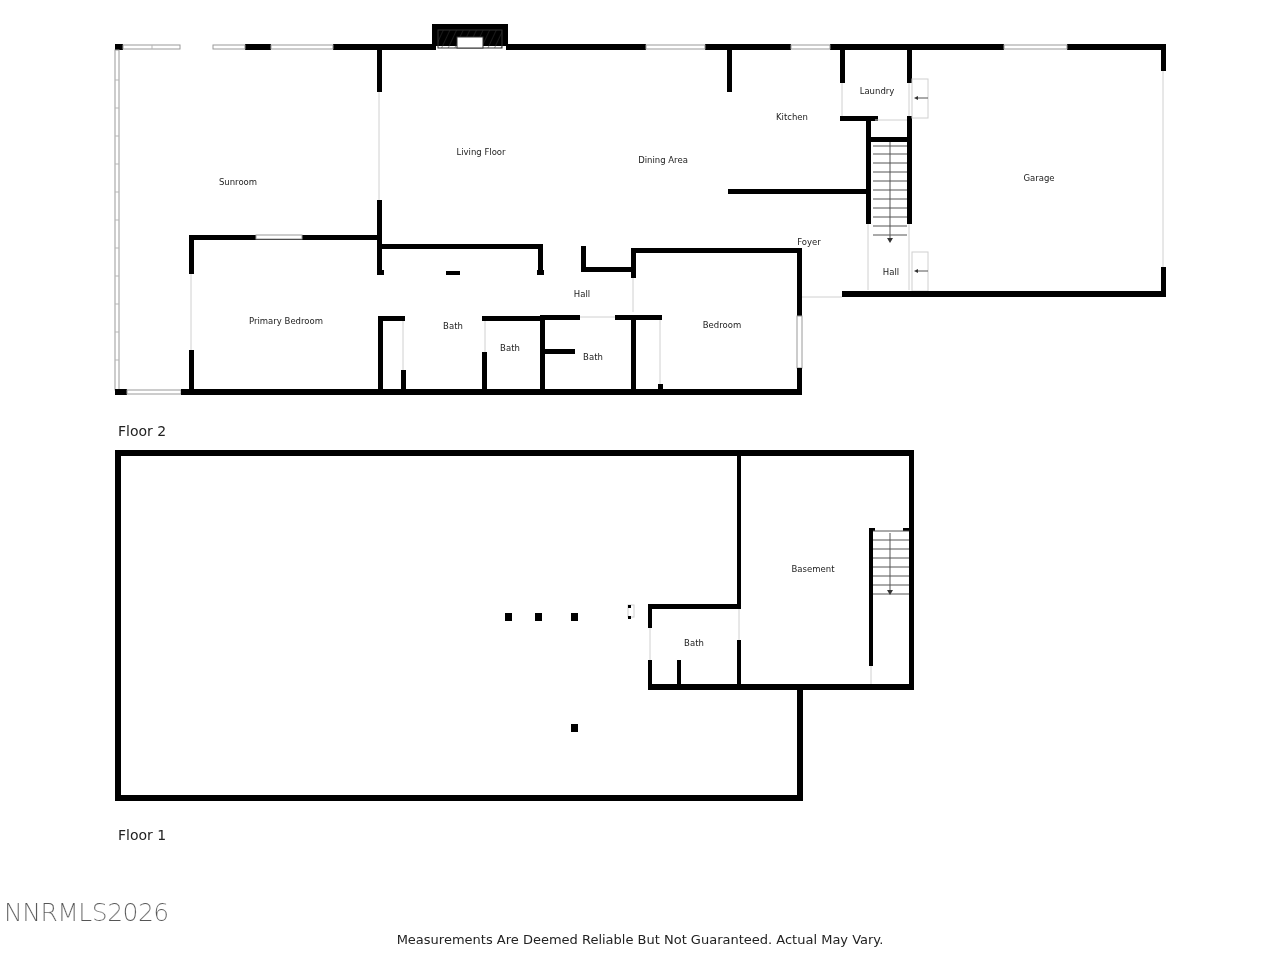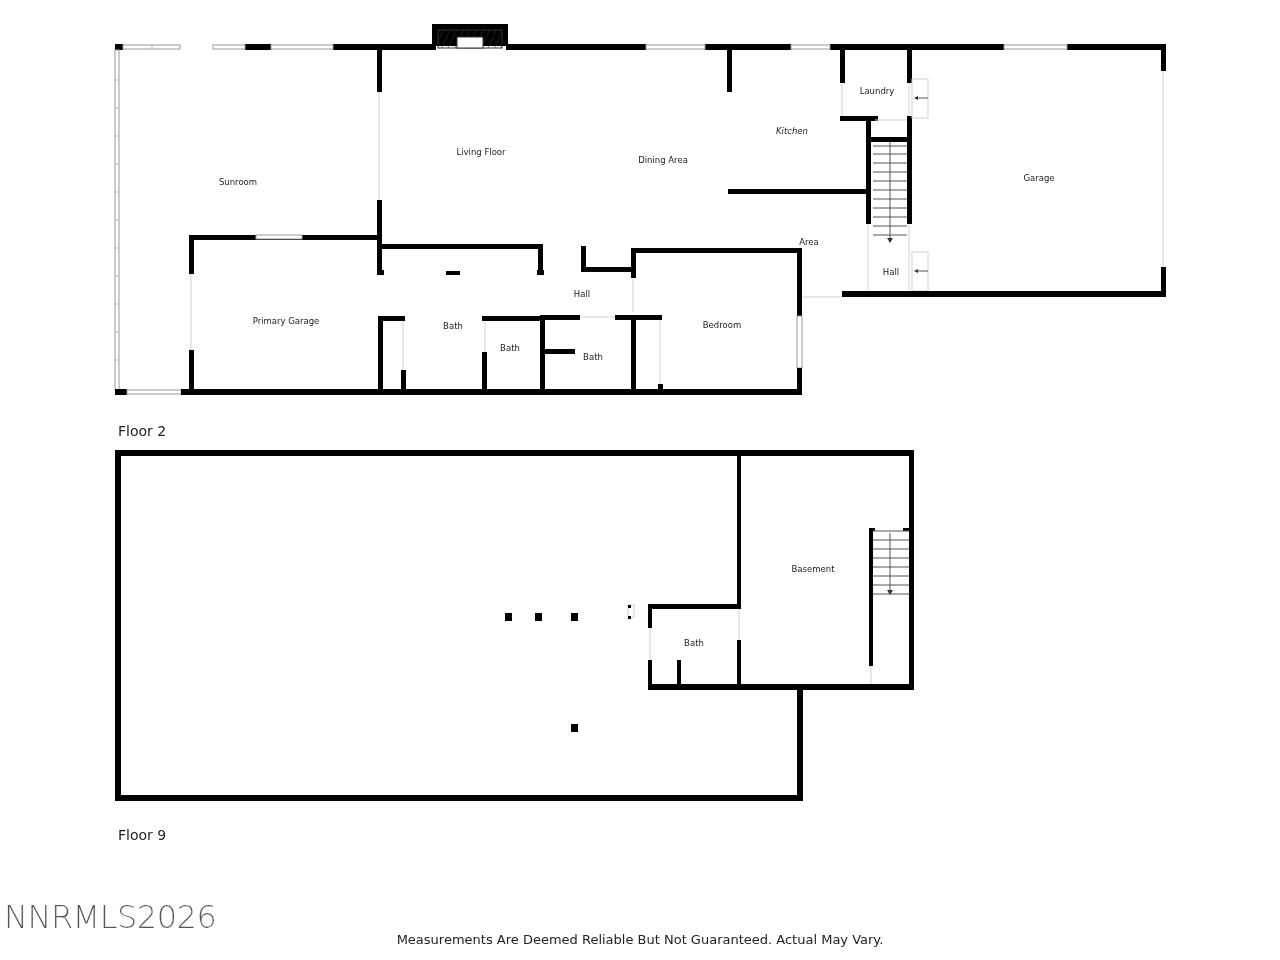--- a/index.html
+++ b/index.html
@@ -5,21 +5,21 @@
   html, body { margin: 0; padding: 0; background: #ffffff; }
   body { width: 1280px; height: 960px; position: relative; overflow: hidden; font-family: "DejaVu Sans", sans-serif; }
   #plan { position: absolute; left: 0; top: 0; width: 1280px; height: 960px; }
   .wall { fill: #000000; }
   .win { fill: #ffffff; stroke: #9a9a9a; stroke-width: 1; }
   .winline { stroke: #b5b5b5; stroke-width: 1; }
   .thin { stroke: #d0d0d0; stroke-width: 1; fill: none; }
   .stair { stroke: #555555; stroke-width: 1; fill: none; }
   .room-label { position: absolute; font-size: 8.5px; color: #222222; white-space: nowrap; transform: translate(-50%, -50%); }
   .floor-label { position: absolute; font-size: 14px; color: #222222; white-space: nowrap; }
-  .watermark { position: absolute; left: 4px; top: 898px; font-size: 32px; color: #555555; letter-spacing: -0.5px; font-weight: 200; font-family: "DejaVu Sans", sans-serif; -webkit-text-stroke: 0.2px #ffffff; }
+  .watermark { position: absolute; left: 4px; top: 898px; font-size: 25px; color: #555555; letter-spacing: -0.5px; font-weight: 200; font-family: "DejaVu Sans", sans-serif; -webkit-text-stroke: 0.2px #ffffff; }
   .disclaimer { position: absolute; left: 640px; top: 927px; transform: translate(-50%, -50%); font-size: 13px; color: #222222; white-space: nowrap; margin-top: 12px; }
 </style>
 </head>
 <body>
 
 <svg id="plan" viewBox="0 0 1280 960" xmlns="http://www.w3.org/2000/svg">
   <defs>
     <pattern id="hatch" patternUnits="userSpaceOnUse" width="6" height="6" patternTransform="rotate(25)">
       <line x1="0" y1="0" x2="0" y2="6" stroke="#333" stroke-width="1"></line>
     </pattern>
@@ -203,33 +203,33 @@
       <line class="stair" x1="873" y1="594" x2="909" y2="594"></line>
       <line class="stair" x1="890" y1="533" x2="890" y2="592"></line>
       <polygon points="887,590 893,590 890,595" fill="#333"></polygon>
     </g>
   </g>
 </svg>
 
 <div class="room-label" style="left:238px; top:182px;">Sunroom</div>
 <div class="room-label" style="left:481px; top:152px;">Living Floor</div>
 <div class="room-label" style="left:663px; top:160px;">Dining Area</div>
-<div class="room-label" style="left:792px; top:131px;font-style:italic;">Kitchen</div>
+<div class="room-label" style="left:792px; top:117px;">Kitchen</div>
 <div class="room-label" style="left:877px; top:91px;">Laundry</div>
 <div class="room-label" style="left:1039px; top:178px;">Garage</div>
-<div class="room-label" style="left:809px; top:242px;">Area</div>
+<div class="room-label" style="left:809px; top:242px;">Foyer</div>
 <div class="room-label" style="left:891px; top:272px;">Hall</div>
-<div class="room-label" style="left:286px; top:321px;">Primary Garage</div>
+<div class="room-label" style="left:286px; top:321px;">Primary Bedroom</div>
 <div class="room-label" style="left:453px; top:326px;">Bath</div>
 <div class="room-label" style="left:510px; top:348px;">Bath</div>
 <div class="room-label" style="left:582px; top:294px;">Hall</div>
 <div class="room-label" style="left:593px; top:357px;">Bath</div>
 <div class="room-label" style="left:722px; top:325px;">Bedroom</div>
 
 <div class="floor-label" style="left:118px; top:423px;">Floor 2</div>
 
 <div class="room-label" style="left:813px; top:569px;">Basement</div>
 <div class="room-label" style="left:694px; top:643px;">Bath</div>
 
-<div class="floor-label" style="left:118px; top:827px;">Floor 9</div>
+<div class="floor-label" style="left:118px; top:827px;">Floor 1</div>
 
 <div class="watermark">NNRMLS2026</div>
 <div class="disclaimer">Measurements Are Deemed Reliable But Not Guaranteed. Actual May Vary.</div>
 
 </body></html>

